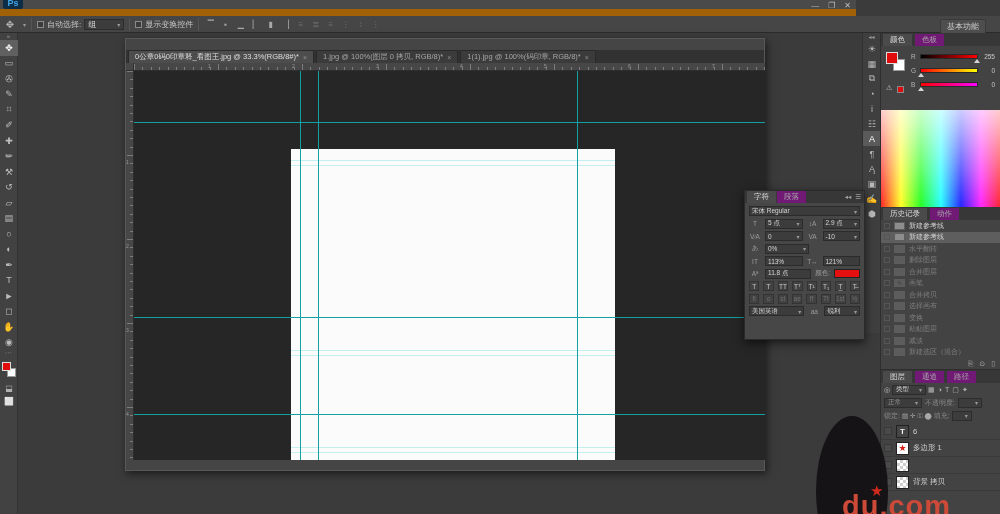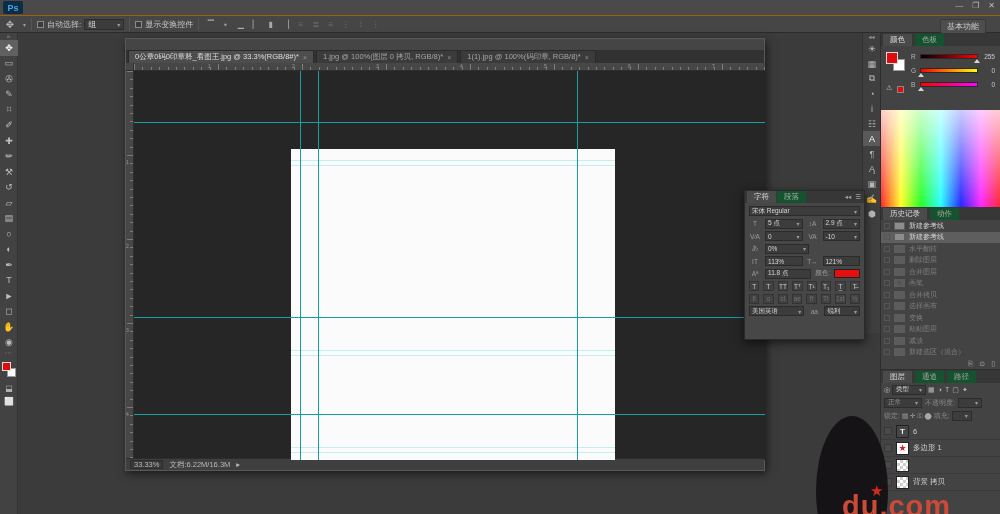--- a/index.html
+++ b/index.html
@@ -2,21 +2,21 @@
 <html><head>
 <meta charset="utf-8">
 <style>
   *{box-sizing:border-box;margin:0;padding:0}
   html,body{width:1000px;height:514px;overflow:hidden}
   body{position:relative;background:#3b3b3b;font-family:"Liberation Sans",sans-serif;font-size:9px;color:#cfcfcf;cursor:default}
   .abs{position:absolute}
   .nowrap{white-space:nowrap}
 
   
-  #menubar{left:0;top:0;width:1000px;height:16px;background:#4a4a4a;border-bottom:1px solid #a16207;display:flex;align-items:center}
+  #menubar{left:0;top:0;width:856px;height:16px;background:#4a4a4a;border-bottom:7px solid #a16207;display:flex;align-items:flex-end}
   .ps-logo{width:20px;height:13px;margin:0 5px 0 3px;background:#0d2c45;color:#43a6e8;font-weight:bold;font-size:9px;display:flex;align-items:center;justify-content:center;border-radius:2px}
   .menu-item{padding:0 7px;font-size:8.5px;color:#d6d6d6;white-space:nowrap}
   #win-controls{position:absolute;right:5px;top:1px;display:flex;gap:9px;color:#bdbdbd;font-size:8px}
 
   
   #optionsbar{left:0;top:16px;width:1000px;height:17px;background:#464646;border-bottom:1px solid #2b2b2b;display:flex;align-items:center;font-size:8px;color:#c6c6c6}
   .opt-sep{width:1px;height:13px;background:#383838;border-right:1px solid #555;margin:0 5px}
   .chk{width:7px;height:7px;border:1px solid #8b8b8b;background:#3b3b3b;display:inline-block;margin-right:3px}
   .fld{background:#3c3c3c;border:1px solid #2c2c2c;color:#d8d8d8;display:inline-flex;align-items:center;justify-content:space-between;padding:0 3px;height:11px}
   .caret{color:#9a9a9a;font-size:6px;margin-left:3px}
@@ -64,21 +64,21 @@
 
   
   #dock{left:862px;top:33px;width:18px;height:300px;background:#3f3f3f;border-left:1px solid #313131}
   #dock .collapse{height:8px;font-size:6px;color:#9c9c9c;text-align:center;line-height:8px}
   .dock-icon{width:18px;height:15px;display:flex;align-items:center;justify-content:center;font-size:9px;color:#b9b9b9}
   .dock-icon.sel{background:#5a5a5a;color:#fff}
 
   
   #rightcol{left:880px;top:33px;width:120px;height:481px;background:#434343;border-left:1px solid #2e2e2e}
   .ptabs{position:absolute;left:0;width:120px;height:13px;background:#373737;display:flex;align-items:flex-end;gap:3px;padding-left:2px}
-  .ptab{padding:1px 7px;font-size:7.5px;color:#a9a9a9;background:#14532d}
+  .ptab{padding:1px 7px;font-size:7.5px;color:#a9a9a9;background:#701a75}
   .ptab.active{background:#4a4a4a;color:#dcdcdc}
   
   #color-body{position:absolute;left:0;top:13px;width:120px;height:64px}
   #cp-fg{position:absolute;left:5px;top:6px;width:12px;height:12px;border:1px solid #ddd;z-index:2}
   #cp-bg{position:absolute;left:12px;top:13px;width:12px;height:12px;border:1px solid #999;background:#fff}
   #cp-warn{position:absolute;left:5px;top:38px;font-size:7px;color:#c9c9c9}
   #cp-cube{position:absolute;left:16px;top:40px;width:7px;height:7px;border:1px solid #888}
   .slider-row{position:absolute;left:30px;width:88px;height:13px;display:flex;align-items:center;gap:3px}
   .slider-ch{width:6px;font-size:6.5px;color:#b5b5b5}
   .slider-bar{position:relative;width:58px;height:5px;border:1px solid #2a2a2a}
@@ -369,25 +369,20 @@
         <div class="pguide-h" style="top: 201px;"></div>
         <div class="pguide-h" style="top: 298px;"></div>
       </div>
   <div class="guide-v" style="left: 166px;"></div>
       <div class="guide-v" style="left: 184px;"></div>
       <div class="guide-v" style="left: 443px;"></div>
       <div class="guide-h" style="top: 51px;"></div>
       <div class="guide-h" style="top: 246px;"></div>
       <div class="guide-h" style="top: 343px;"></div>
     </div>
-  <div id="statusbar">
-    <span id="status-zoom-box">33.33%</span>
-    <span>文档:6.22M/16.3M</span>
-    <span>▸</span>
-  </div>
 </div>
 
 <div id="dock" class="abs">
   <div class="collapse">◂◂</div>
   <div id="dock-icons">
       <div class="dock-icon">☀</div>
       <div class="dock-icon">▦</div>
       <div class="dock-icon">⧉</div>
       <div class="dock-icon">◔</div>
       <div class="dock-icon">i</div>

